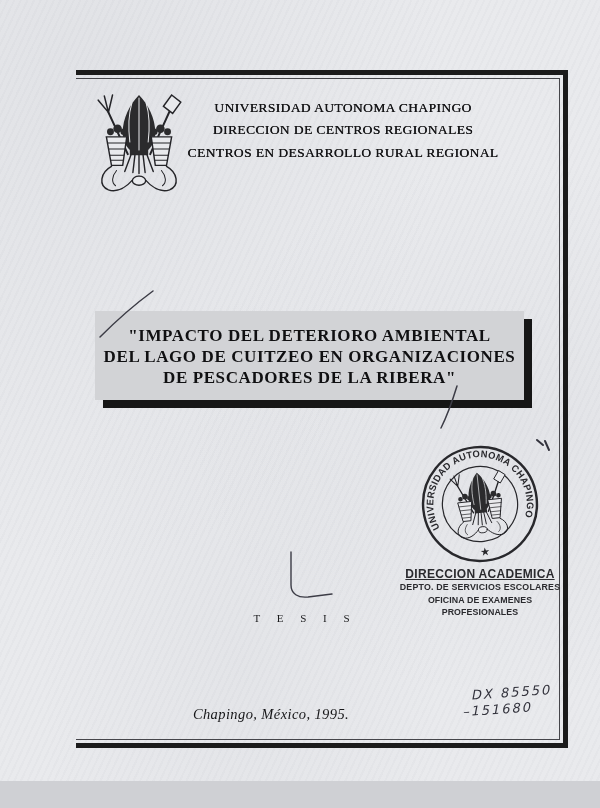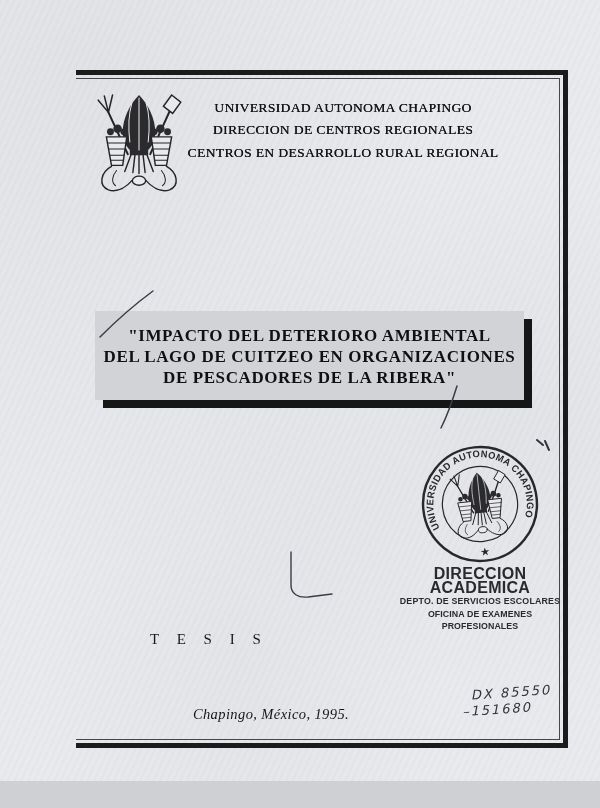--- a/index.html
+++ b/index.html
@@ -37,30 +37,30 @@
     box-shadow:8px 8px 0 0 #161616;
     text-align:center;padding-top:15px;
     font-weight:bold;font-size:17px;line-height:20.8px;letter-spacing:.6px;
     color:#101012;
   }
   .stamp{position:absolute;left:419px;top:443px;width:122px;height:122px;transform:rotate(-6deg);}
   .stamp-text{
     position:absolute;left:398px;top:567px;width:164px;text-align:center;
     font-family:"Liberation Sans", sans-serif;font-weight:bold;color:#2a2a2e;
   }
-  .stamp-text .l1{font-size:16px;line-height:14px;letter-spacing:.3px;}
+  .stamp-text .l1{font-size:12px;line-height:14px;letter-spacing:.3px;text-decoration:underline;}
   .stamp-text .l2{font-size:8.8px;line-height:12.5px;letter-spacing:.2px;}
   .stamp-text .l3{font-size:8.8px;line-height:12.5px;letter-spacing:.1px;text-align:center;}
   .author{
     position:absolute;left:150px;top:560px;width:310px;text-align:center;
     font-weight:bold;font-size:16px;letter-spacing:.6px;color:#141416;
   }
   .tesis{
-    position:absolute;left:150px;top:631px;width:310px;
-    font-size:15px;letter-spacing:7px;color:#1a1a1c;
+    position:absolute;left:150px;top:612px;width:310px;text-align:center;
+    font-size:11px;letter-spacing:7px;color:#1a1a1c;
   }
   .degree{
     position:absolute;left:85px;top:636px;width:440px;text-align:center;
     font-size:13px;line-height:16.4px;letter-spacing:.3px;color:#1a1a1c;
   }
   .place-date{
     position:absolute;left:116px;top:706px;width:310px;text-align:center;
     font-size:14.5px;letter-spacing:.4px;color:#161618;font-style:italic;
   }
   .handwriting{

